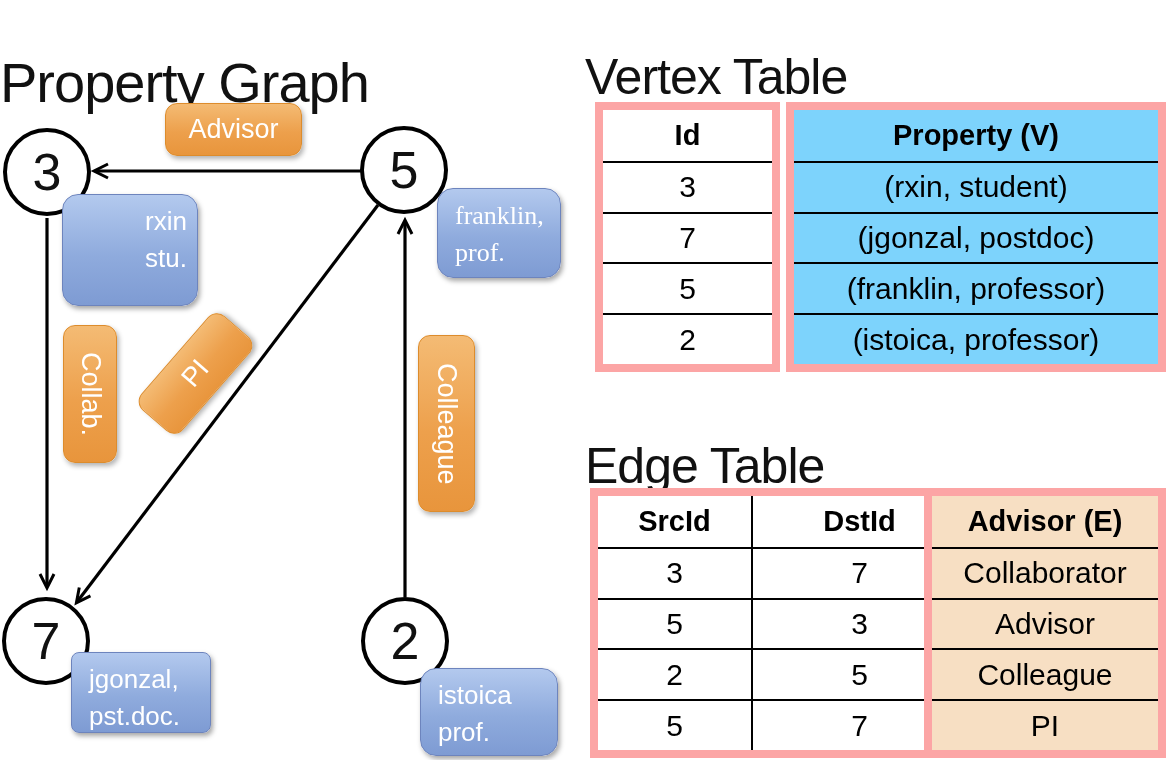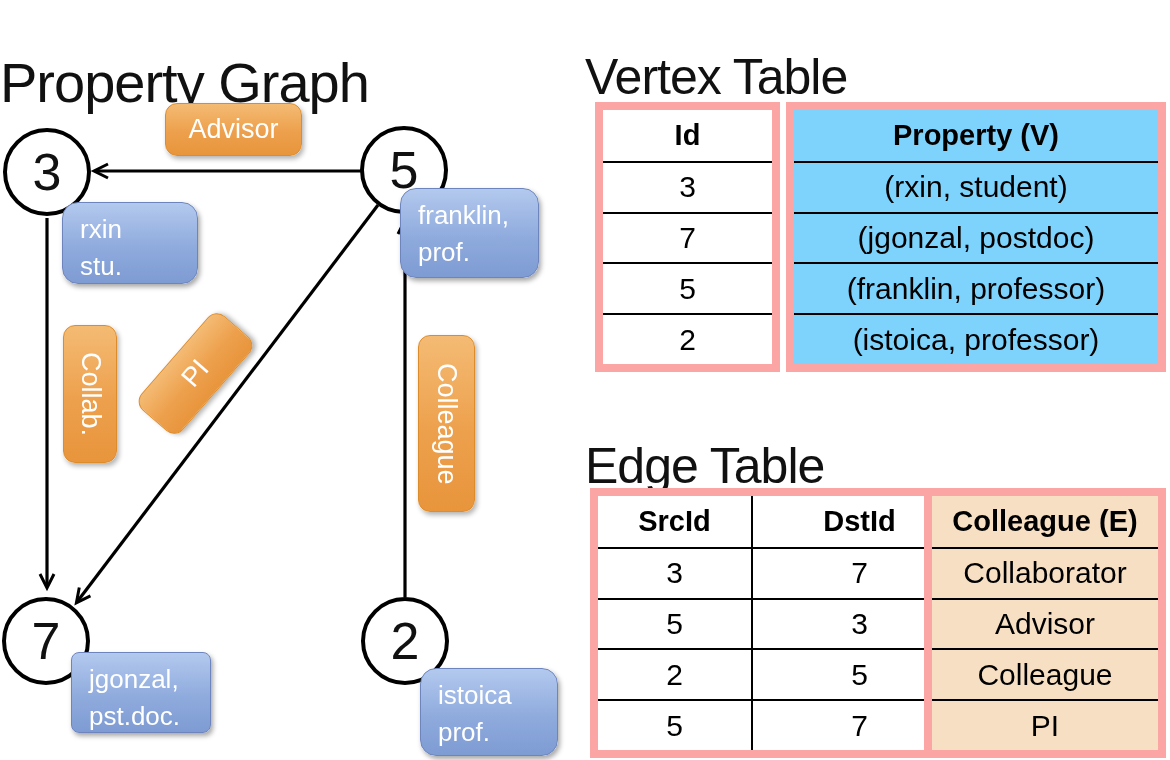--- a/index.html
+++ b/index.html
@@ -20,22 +20,22 @@
   #node-3{left:3px;top:128px;}
   #node-5{left:360px;top:126px;}
   #node-7{left:2px;top:597px;}
   #node-2{left:361px;top:597px;}
 
   
   .vbox{background:linear-gradient(to bottom,#b3c9ee 0%,#8fabdd 55%,#7e9bd3 100%);
         border:1px solid #6d84bd;border-radius:16px;color:#fff;
         font-size:26px;line-height:37px;padding:8px 10px 6px 17px;
         box-shadow:2px 3px 5px rgba(0,0,0,.35);box-sizing:border-box;}
-  #vbox-rxin{left:62px;top:202px;width:136px;height:82px;}
-  #vbox-franklin{left:400px;top:188px;width:139px;height:90px;}
+  #vbox-rxin{left:62px;top:194px;width:136px;height:112px;text-align:right;}
+  #vbox-franklin{left:437px;top:188px;width:124px;height:90px;font-family:Liberation Serif, serif;}
   #vbox-jgonzal{left:71px;top:652px;width:140px;height:81px;border-radius:8px;}
   #vbox-istoica{left:420px;top:668px;width:138px;height:88px;}
   .vbox span{display:block;}
 
   
   .ebox{background:linear-gradient(to bottom,#f4bb74 0%,#eda04c 55%,#e8953c 100%);
         border:1px solid #dd8c2c;border-radius:12px;color:#fff;font-size:27px;
         display:flex;align-items:center;justify-content:center;
         box-shadow:2px 3px 5px rgba(0,0,0,.3);box-sizing:border-box;}
   #ebox-advisor{left:165px;top:103px;width:137px;height:53px;}
@@ -146,18 +146,18 @@
   <div class="cell c2">7</div>
   <div class="cell">5</div>
   <div class="cell c2">3</div>
   <div class="cell">2</div>
   <div class="cell c2">5</div>
   <div class="cell">5</div>
   <div class="cell c2">7</div>
 </div>
 
 <div class="abs tbl" id="et-right">
-  <div class="cell hdr first efill">Colleague (E)</div>
+  <div class="cell hdr first efill">Advisor (E)</div>
   <div class="cell efill">Collaborator</div>
   <div class="cell efill">Advisor</div>
   <div class="cell efill">Colleague</div>
   <div class="cell efill">PI</div>
 </div>
 
 </body></html>

